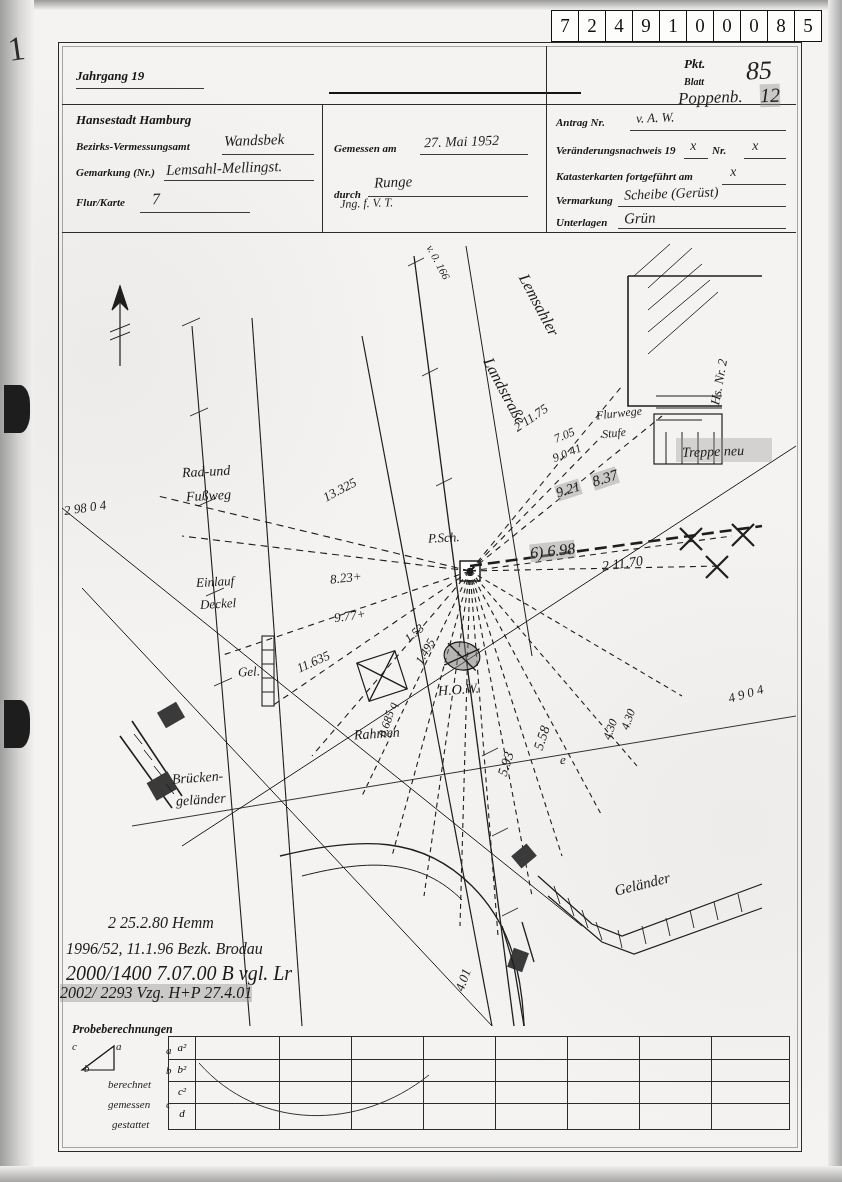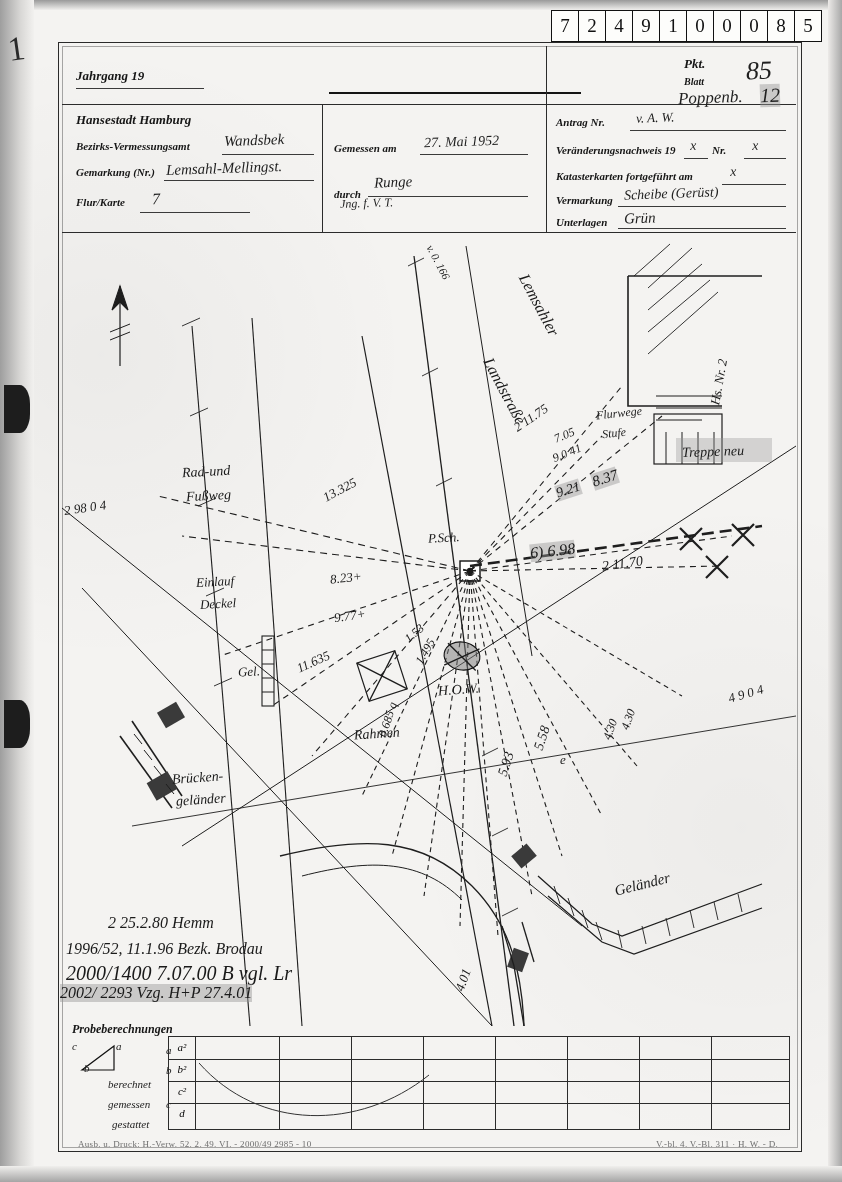--- a/index.html
+++ b/index.html
@@ -395,18 +395,14 @@
     <div class="prow" style="top:4px;">a²</div>
     <div class="prow" style="top:26px;">b²</div>
     <div class="prow" style="top:48px;">c²</div>
     <div class="prow" style="top:70px;">d</div>
     <svg style="position:absolute;left:30px;top:20px;width:250px;height:70px;">
       <path d="M0 6 C60 74 160 74 230 18" fill="none" stroke="#333" stroke-width="1"></path>
     </svg>
   </div>
   <div class="pleft" style="left:112px;top:1118px;">gestattet</div>
 
-  <div class="footer">
-    <span>Ausb. u. Druck: H.-Verw. 52. 2. 49. VI. - 2000/49 2985 - 10</span>
-    <span>V.-bl. 4. V.-Bl. 311 · H. W. - D.</span>
-  </div>
 
 </div>
 
 </body></html>

